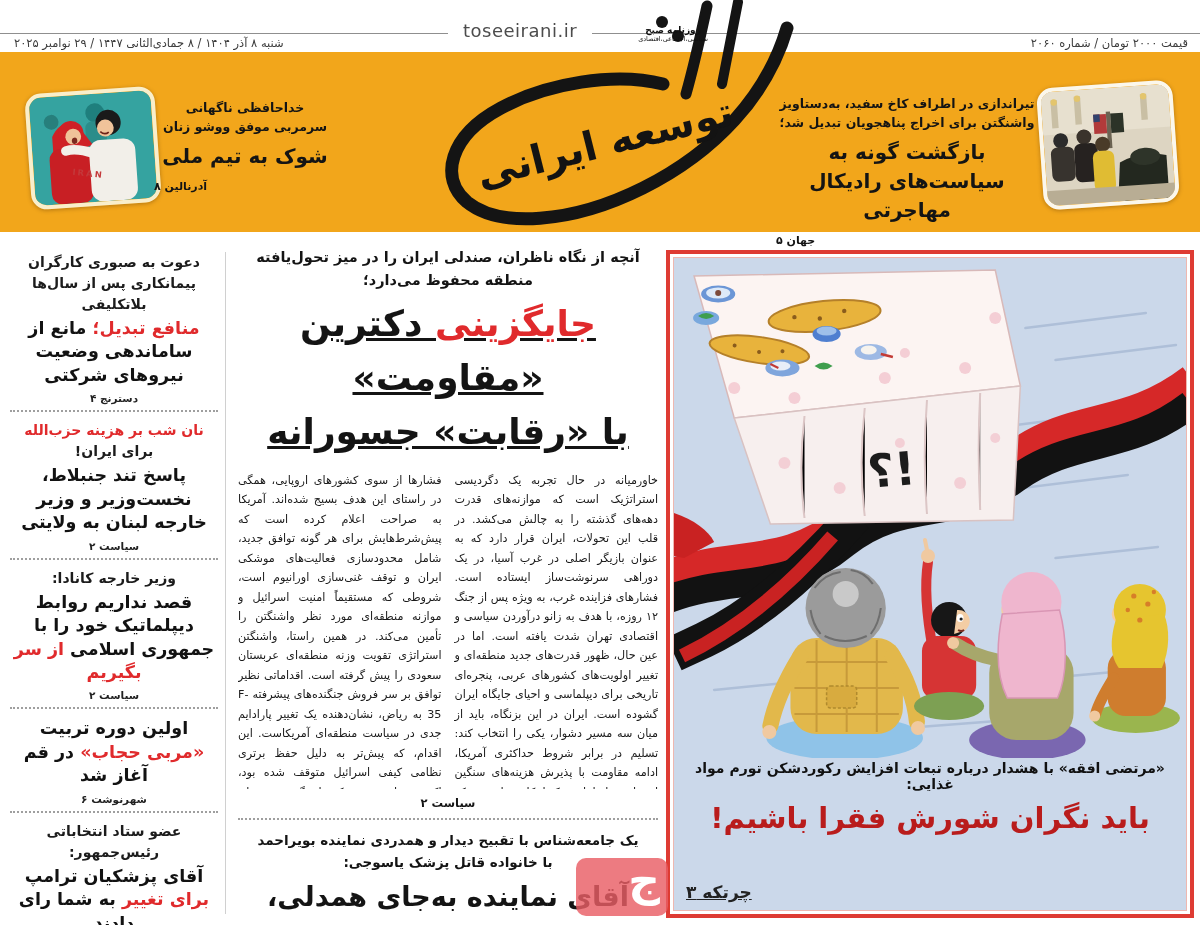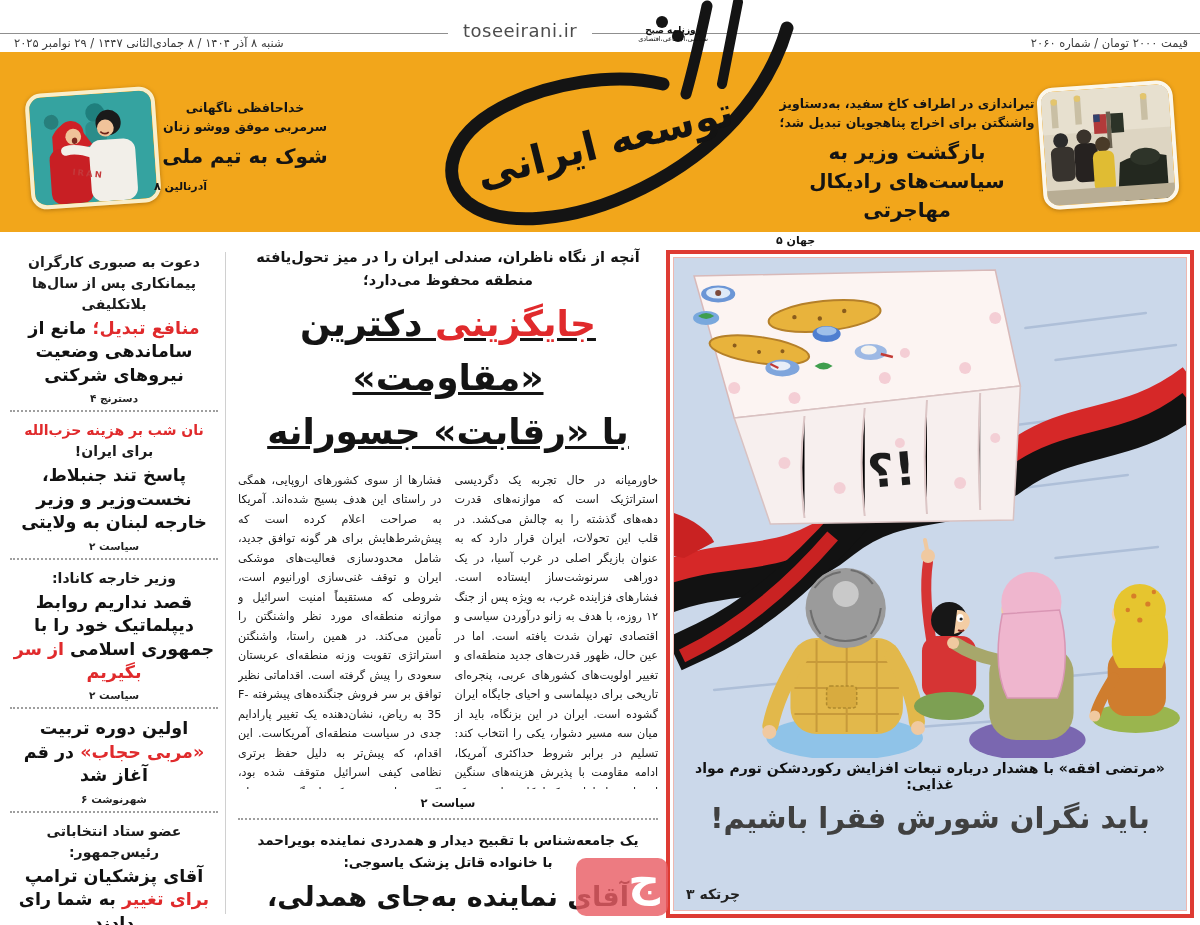--- a/index.html
+++ b/index.html
@@ -47,22 +47,22 @@
   .ccol .dotsep{margin:8px 0 9px;}
   .bstory .kick{font-size:13.5px;font-weight:bold;line-height:1.65;}
   .bstory .head{font-size:27px;font-weight:bold;line-height:1.5;margin-top:3px;}
   
   .cbox{position:absolute;left:666px;top:250px;width:528px;height:668px;border:4px solid #DE3B33;
         background:#fff;padding:3px;box-sizing:border-box;}
   .cinner{width:100%;height:100%;background:#CBD8EA;position:relative;overflow:hidden;border:1px solid #eeb7b0;box-sizing:border-box;}
   .cartoon{display:block;width:100%;height:500px;}
   .ccap{text-align:center;padding:2px 14px 0;}
   .ccap .kick{font-size:14px;font-weight:bold;color:#111;}
-  .ccap .head{font-size:29px;font-weight:bold;margin-top:9px;color:#404040;}
-  .ctag2{position:absolute;left:12px;bottom:8px;font-size:14px;font-weight:bold;color:#222;}
+  .ccap .head{font-size:29px;font-weight:bold;margin-top:9px;color:#b91c1c;}
+  .ctag2{position:absolute;left:12px;bottom:8px;font-size:17px;font-weight:bold;color:#222;text-decoration:underline;}
   
   .wm{position:absolute;left:576px;top:858px;width:92px;height:58px;background:rgba(233,94,101,.82);
       border-radius:10px;z-index:9;overflow:hidden;}
   .wm .g{position:absolute;right:8px;top:-4px;color:#fff;font-size:44px;font-weight:bold;line-height:1.2;}
 </style>
 </head>
 <body>
 
 <div class="page">
 
@@ -112,21 +112,21 @@
     </div>
     <div class="head">شوک به تیم ملی</div>
     <div class="tag">آدرنالین ۸</div>
   </div>
 
   <div class="feat feat-r">
     <div class="kick">
       <span>تیراندازی در اطراف کاخ سفید، به‌دستاویز</span><br><span>واشنگتن برای اخراج پناهجویان تبدیل شد؛</span>
     </div>
     <div class="head">
-      <span>بازگشت وزیر به</span><br><span>سیاست‌های رادیکال مهاجرتی</span>
+      <span>بازگشت گونه به</span><br><span>سیاست‌های رادیکال مهاجرتی</span>
     </div>
     <div class="tag">جهان ۵</div>
   </div>
   <div class="photo photo-r">
     <svg viewBox="0 0 120 106" width="100%" height="100%" preserveAspectRatio="none">
       <rect width="120" height="106" fill="#ddd5c2"></rect>
       <rect x="0" y="0" width="120" height="40" fill="#e7e0cf"></rect>
       <path d="M 12,8 v 26 M 34,6 v 26 M 96,8 v 24" stroke="#c9bfa4" stroke-width="6"></path>
       <circle cx="12" cy="10" r="3" fill="#e3c56d"></circle>
         <circle cx="34" cy="8" r="3" fill="#e3c56d"></circle>

